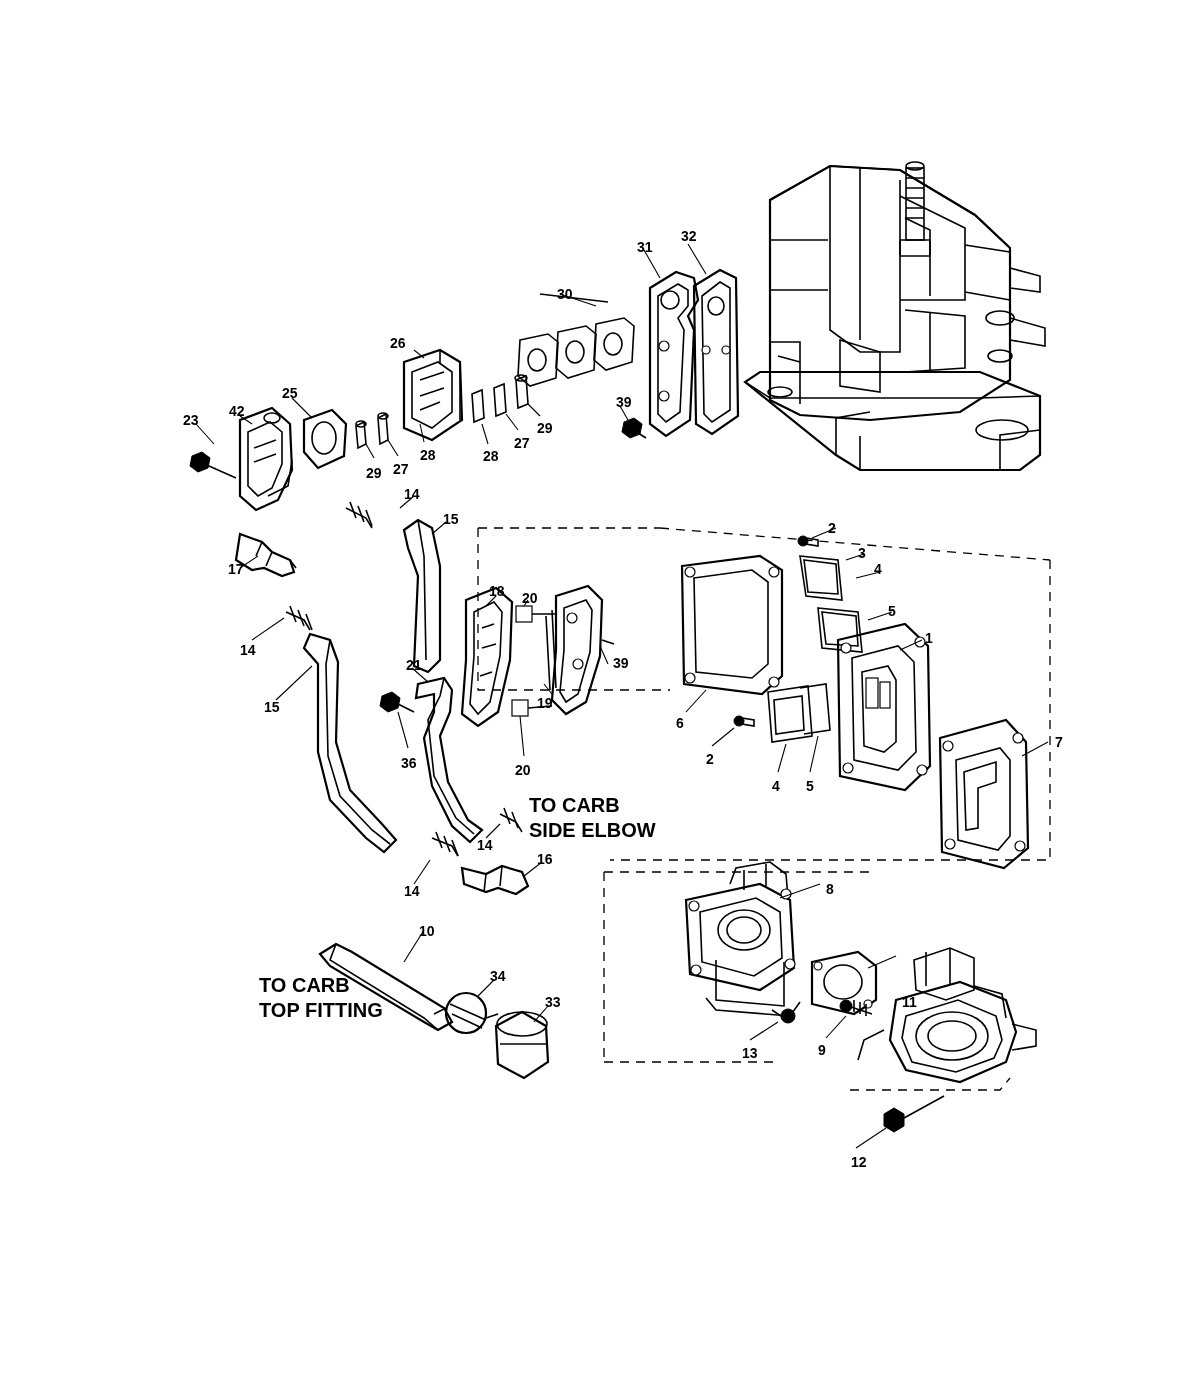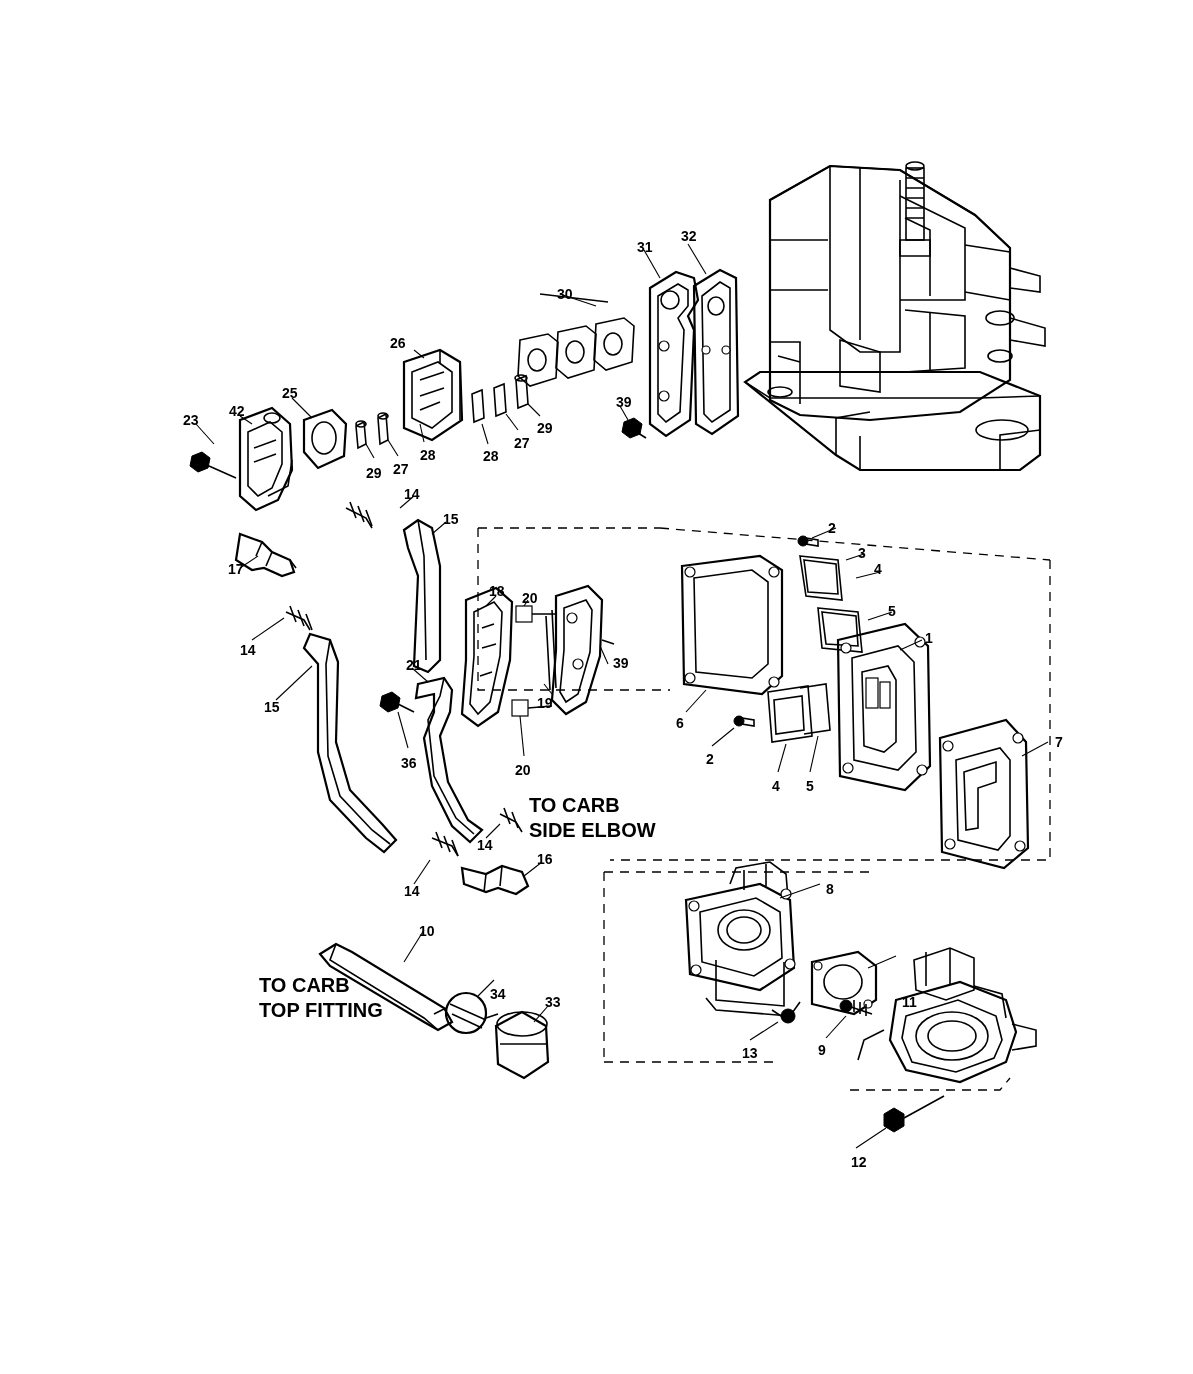--- a/index.html
+++ b/index.html
@@ -348,21 +348,21 @@
       <div class="callout" style="left: 393px; top: 462px;">27</div>
       <div class="callout" style="left: 514px; top: 436px;">27</div>
       <div class="callout" style="left: 420px; top: 448px;">28</div>
       <div class="callout" style="left: 483px; top: 449px;">28</div>
       <div class="callout" style="left: 366px; top: 466px;">29</div>
       <div class="callout" style="left: 537px; top: 421px;">29</div>
       <div class="callout" style="left: 557px; top: 287px;">30</div>
       <div class="callout" style="left: 637px; top: 240px;">31</div>
       <div class="callout" style="left: 681px; top: 229px;">32</div>
       <div class="callout" style="left: 545px; top: 995px;">33</div>
-      <div class="callout" style="left: 490px; top: 969px; margin-top: 18px;">34</div>
+      <div class="callout" style="left: 490px; top: 969px;">34</div>
       <div class="callout" style="left: 616px; top: 395px;">39</div>
       <div class="callout" style="left: 401px; top: 756px;">36</div>
     </div>
 
   <div id="notes">
       <div class="note" style="left: 529px; top: 793px;">TO CARB
 SIDE ELBOW</div>
       <div class="note" style="left: 259px; top: 973px;">TO CARB
 TOP FITTING</div>
     </div>

